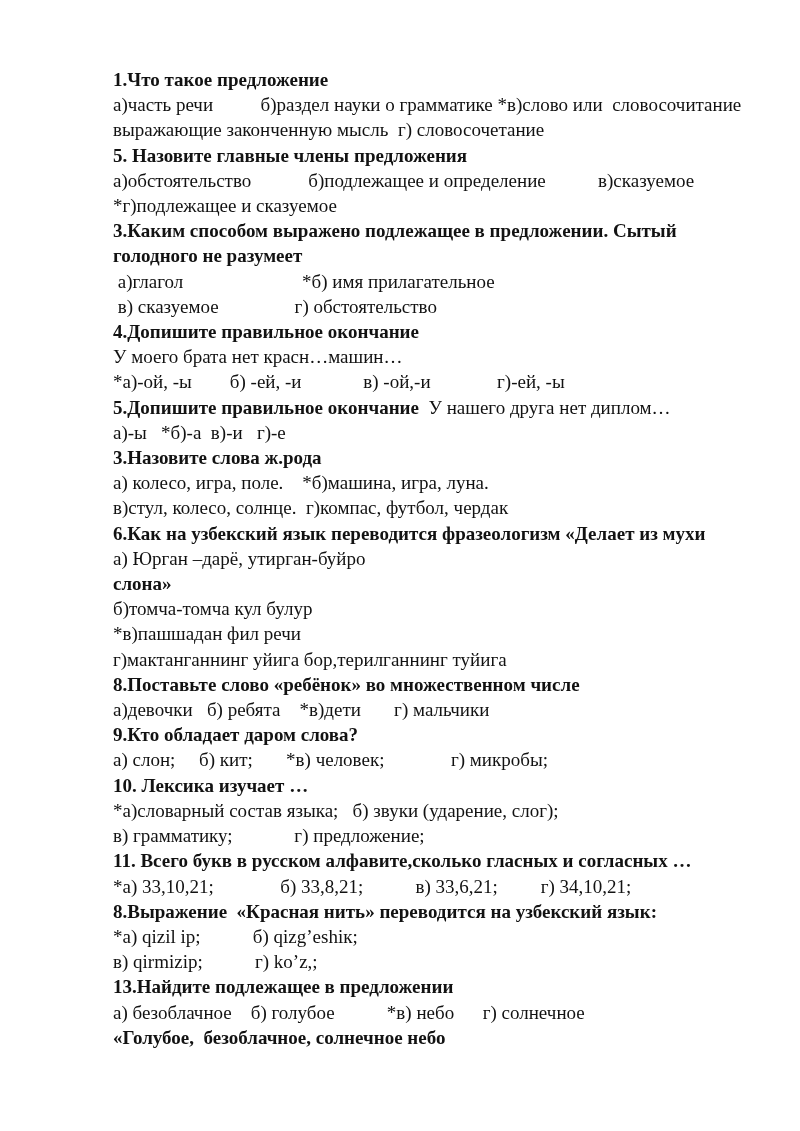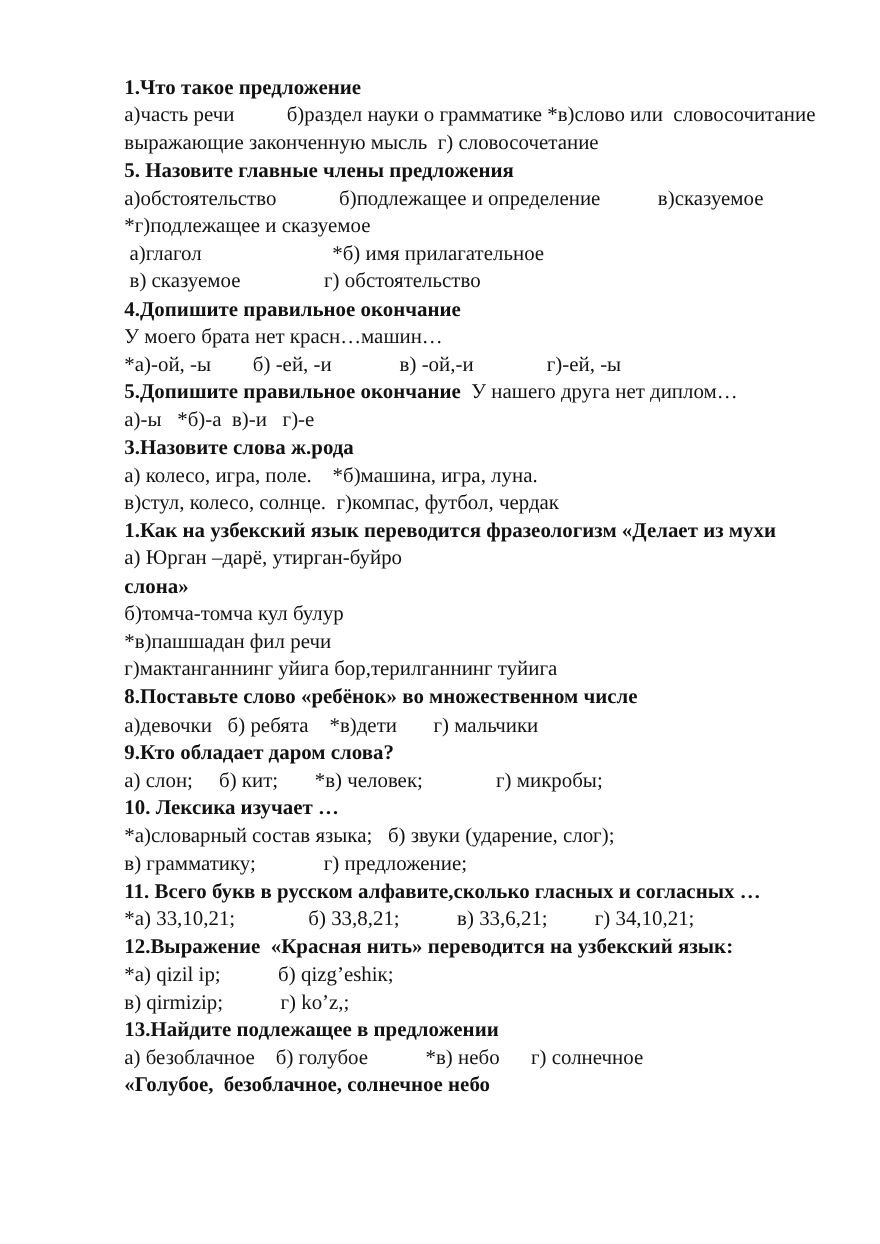--- a/index.html
+++ b/index.html
@@ -34,45 +34,47 @@
 <body>
 
 <div class="page">
   <div id="doc-body">
       <div class="doc-line"><span class="seg bold">1.Что такое предложение</span></div>
       <div class="doc-line"><span class="seg">а)часть речи          б)раздел науки о грамматике *в)слово или  словосочитание</span></div>
       <div class="doc-line"><span class="seg">выражающие законченную мысль  г) словосочетание</span></div>
       <div class="doc-line"><span class="seg bold">5. Назовите главные члены предложения</span></div>
       <div class="doc-line"><span class="seg">а)обстоятельство            б)подлежащее и определение           в)сказуемое</span></div>
       <div class="doc-line"><span class="seg">*г)подлежащее и сказуемое</span></div>
+      <div class="doc-line"><span class="seg bold">3.Каким способом выражено подлежащее в предложении. Сытый</span></div>
+      <div class="doc-line"><span class="seg bold">голодного не разумеет</span></div>
       <div class="doc-line"><span class="seg"> а)глагол                         *б) имя прилагательное</span></div>
       <div class="doc-line"><span class="seg"> в) сказуемое                г) обстоятельство</span></div>
       <div class="doc-line"><span class="seg bold">4.Допишите правильное окончание</span></div>
       <div class="doc-line"><span class="seg">У моего брата нет красн…машин…</span></div>
       <div class="doc-line"><span class="seg">*а)-ой, -ы        б) -ей, -и             в) -ой,-и              г)-ей, -ы</span></div>
       <div class="doc-line"><span class="seg bold">5.Допишите правильное окончание</span><span class="seg">  У нашего друга нет диплом…</span></div>
       <div class="doc-line"><span class="seg">а)-ы   *б)-а  в)-и   г)-е</span></div>
       <div class="doc-line"><span class="seg bold">3.Назовите слова ж.рода</span></div>
       <div class="doc-line"><span class="seg">а) колесо, игра, поле.    *б)машина, игра, луна.</span></div>
       <div class="doc-line"><span class="seg">в)стул, колесо, солнце.  г)компас, футбол, чердак</span></div>
-      <div class="doc-line"><span class="seg bold">1.Как на узбекский язык переводится фразеологизм «Делает из мухи</span></div>
+      <div class="doc-line"><span class="seg bold">6.Как на узбекский язык переводится фразеологизм «Делает из мухи</span></div>
       <div class="doc-line"><span class="seg">а) Юрган –дарё, утирган-буйро</span></div>
       <div class="doc-line"><span class="seg bold">слона»</span></div>
       <div class="doc-line"><span class="seg">б)томча-томча кул булур</span></div>
       <div class="doc-line"><span class="seg">*в)пашшадан фил речи</span></div>
       <div class="doc-line"><span class="seg">г)мактанганнинг уйига бор,терилганнинг туйига</span></div>
       <div class="doc-line"><span class="seg bold">8.Поставьте слово «ребёнок» во множественном числе</span></div>
       <div class="doc-line"><span class="seg">а)девочки   б) ребята    *в)дети       г) мальчики</span></div>
       <div class="doc-line"><span class="seg bold">9.Кто обладает даром слова?</span></div>
       <div class="doc-line"><span class="seg">а) слон;     б) кит;       *в) человек;              г) микробы;</span></div>
       <div class="doc-line"><span class="seg bold">10. Лексика изучает …</span></div>
       <div class="doc-line"><span class="seg">*а)словарный состав языка;   б) звуки (ударение, слог);</span></div>
       <div class="doc-line"><span class="seg">в) грамматику;             г) предложение;</span></div>
       <div class="doc-line"><span class="seg bold">11. Всего букв в русском алфавите,сколько гласных и согласных …</span></div>
       <div class="doc-line"><span class="seg">*а) 33,10,21;              б) 33,8,21;           в) 33,6,21;         г) 34,10,21;</span></div>
-      <div class="doc-line"><span class="seg bold">12.Выражение  «Красная нить» переводится на узбекский язык:</span></div>
+      <div class="doc-line"><span class="seg bold">8.Выражение  «Красная нить» переводится на узбекский язык:</span></div>
       <div class="doc-line"><span class="seg">*а) qizil ip;           б) qizg’eshiк;</span></div>
       <div class="doc-line"><span class="seg">в) qirmizip;           г) ko’z,;</span></div>
       <div class="doc-line"><span class="seg bold">13.Найдите подлежащее в предложении</span></div>
       <div class="doc-line"><span class="seg">а) безоблачное    б) голубое           *в) небо      г) солнечное</span></div>
       <div class="doc-line"><span class="seg bold">«Голубое,  безоблачное, солнечное небо</span></div>
     </div>
 </div>
 
 </body></html>

